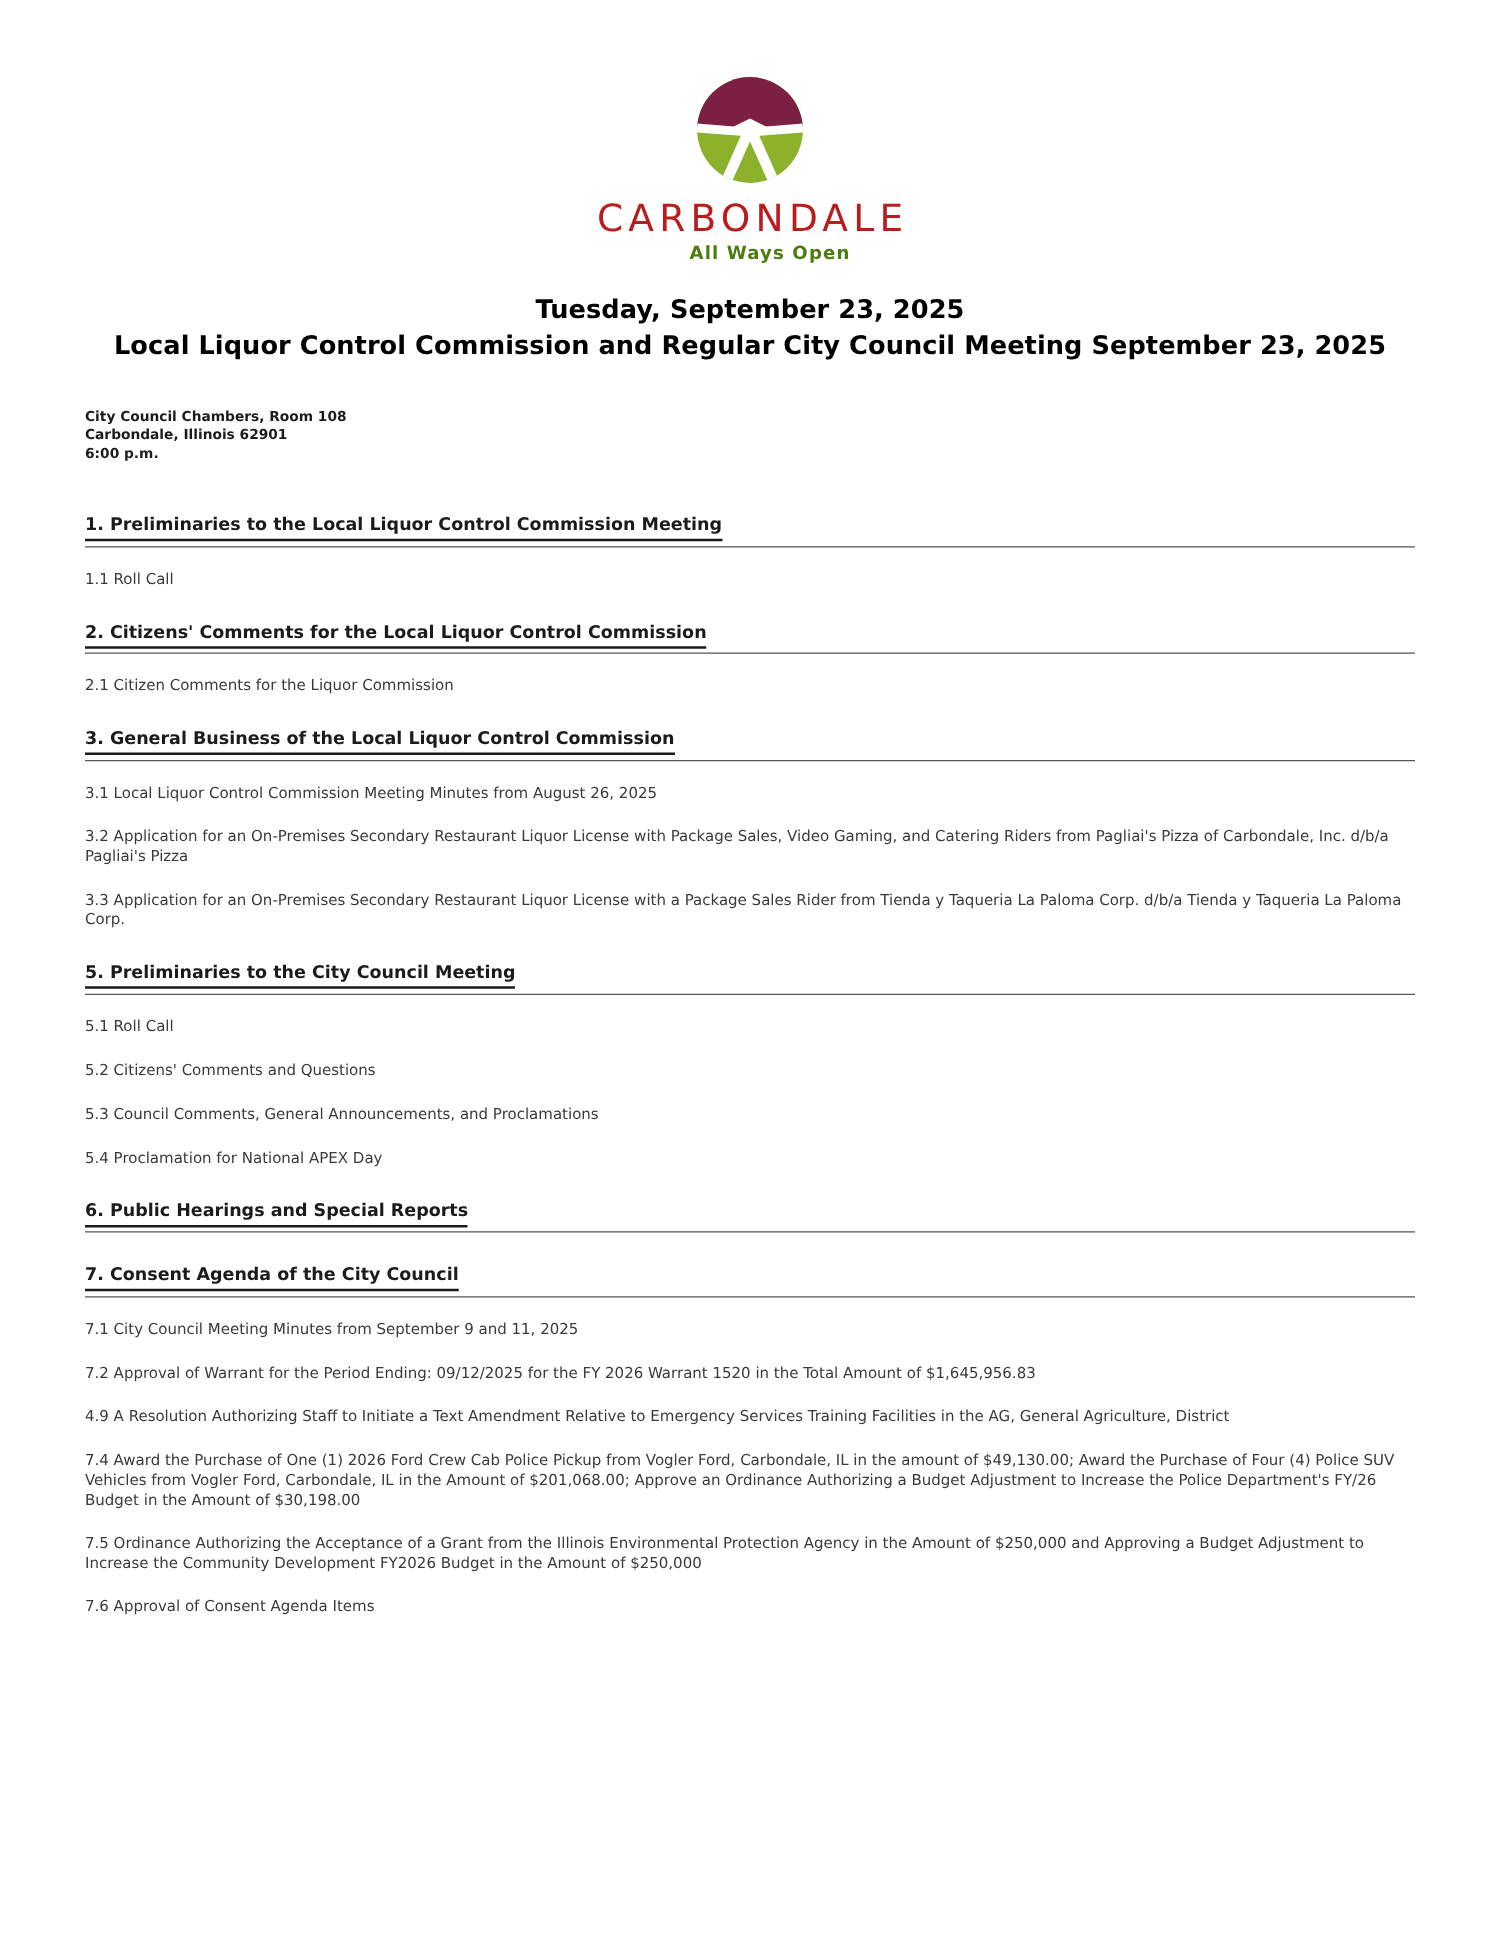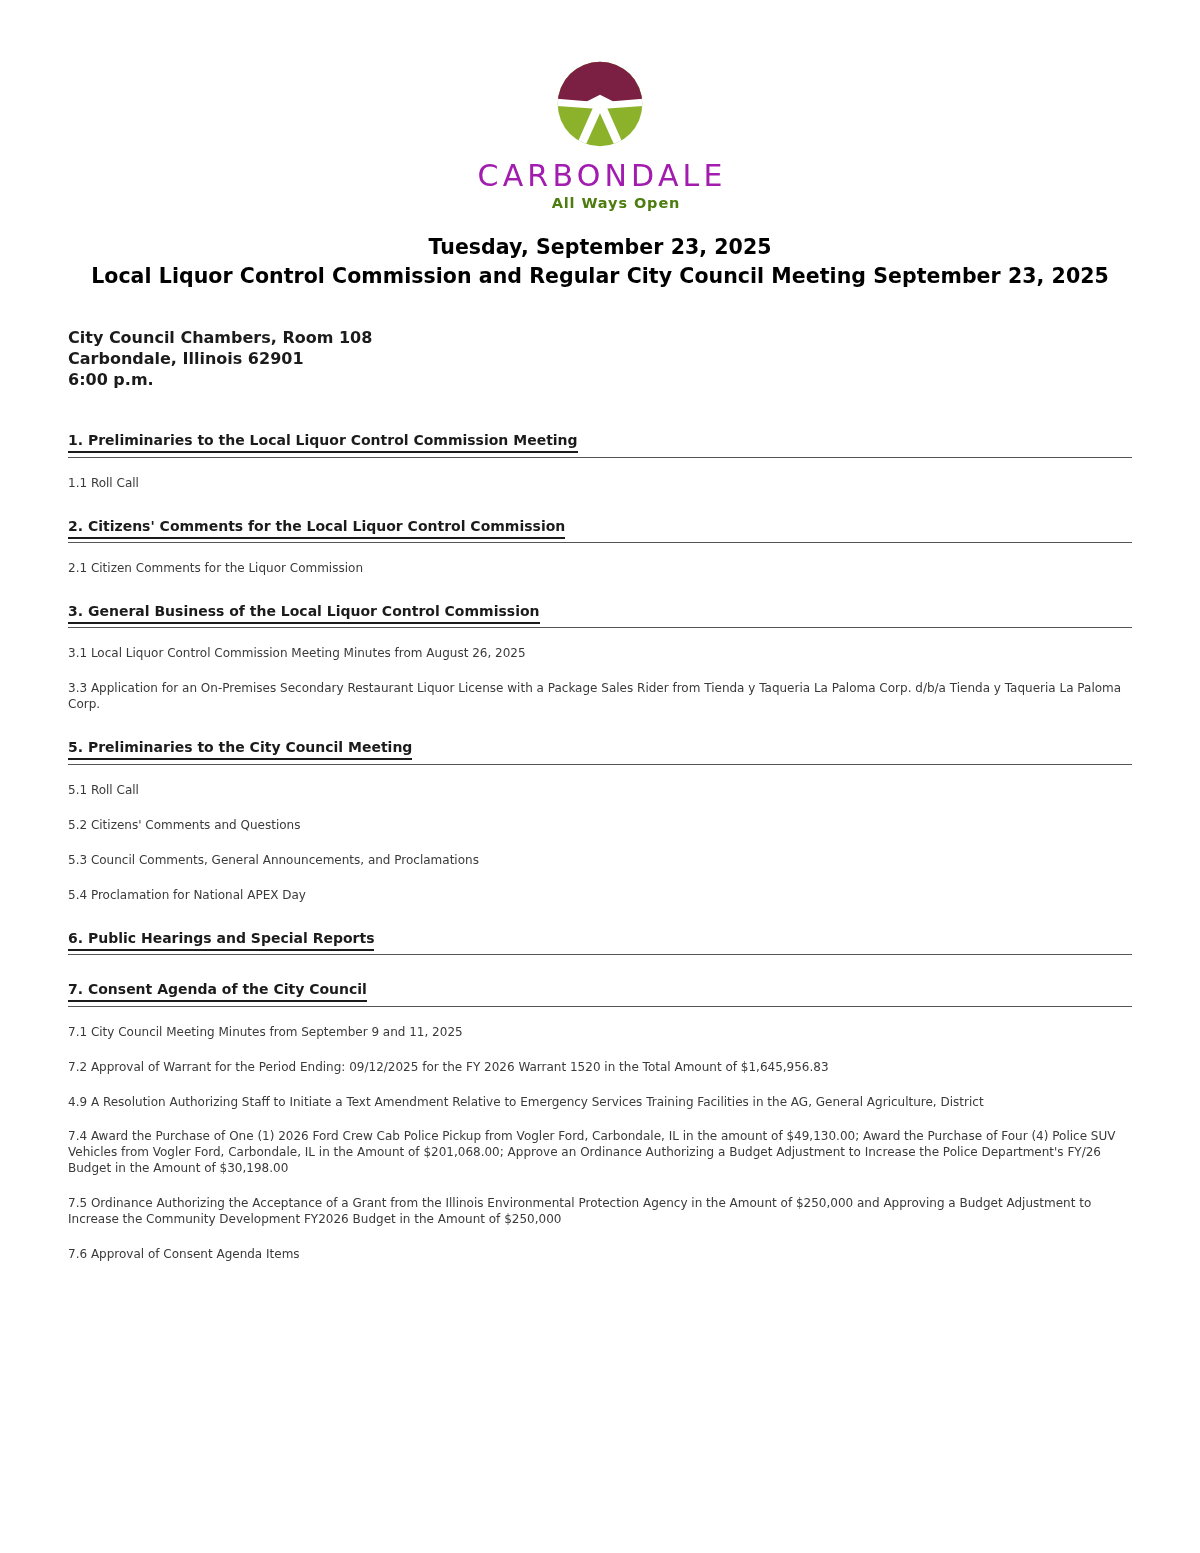--- a/index.html
+++ b/index.html
@@ -34,21 +34,21 @@
     width: 92px;
     height: 92px;
     display: block;
   }
   .logo-wordmark {
     margin-top: 11px;
     font-family: "DejaVu Sans", sans-serif;
     font-size: 30px;
     font-weight: 400;
     letter-spacing: 4.2px;
-    color: #a21caf;
+    color: #b91c1c;
     line-height: 1;
     text-indent: 4.2px;
   }
   .logo-tagline {
     margin-top: 5px;
     font-family: "DejaVu Sans", sans-serif;
     font-size: 14.5px;
     font-weight: 600;
     letter-spacing: 0.9px;
     color: #4d7c0f;
@@ -65,21 +65,21 @@
     font-size: 20.5px;
     font-weight: bold;
     color: #000000;
     line-height: 1.42;
     letter-spacing: 0.05px;
   }
 
   
   .address-block {
     margin-top: 36px;
-    font-size: 16px;
+    font-size: 11px;
     font-weight: bold;
     color: #1b1b1b;
     line-height: 1.32;
   }
   .address-line { white-space: pre; }
 
   
   .agenda { margin-top: 42px; }
 
   .section { margin: 0; }
@@ -159,20 +159,21 @@
         <div class="section-rule"></div>
         <div class="section-body">
           <div class="item">2.1 Citizen Comments for the Liquor Commission</div>
         </div>
       </div>
       <div class="section">
         <div class="section-heading"><span class="heading-text">3. General Business of the Local Liquor Control Commission</span></div>
         <div class="section-rule"></div>
         <div class="section-body">
           <div class="item">3.1 Local Liquor Control Commission Meeting Minutes from August 26, 2025</div>
+          <div class="item">3.2 Application for an On-Premises Secondary Restaurant Liquor License with Package Sales, Video Gaming, and Catering Riders from Pagliai's Pizza of Carbondale, Inc. d/b/a Pagliai's Pizza</div>
           <div class="item">3.3 Application for an On-Premises Secondary Restaurant Liquor License with a Package Sales Rider from Tienda y Taqueria La Paloma Corp. d/b/a Tienda y Taqueria La Paloma Corp.</div>
         </div>
       </div>
       <div class="section">
         <div class="section-heading"><span class="heading-text">5. Preliminaries to the City Council Meeting</span></div>
         <div class="section-rule"></div>
         <div class="section-body">
           <div class="item">5.1 Roll Call</div>
           <div class="item">5.2 Citizens' Comments and Questions</div>
           <div class="item">5.3 Council Comments, General Announcements, and Proclamations</div>

